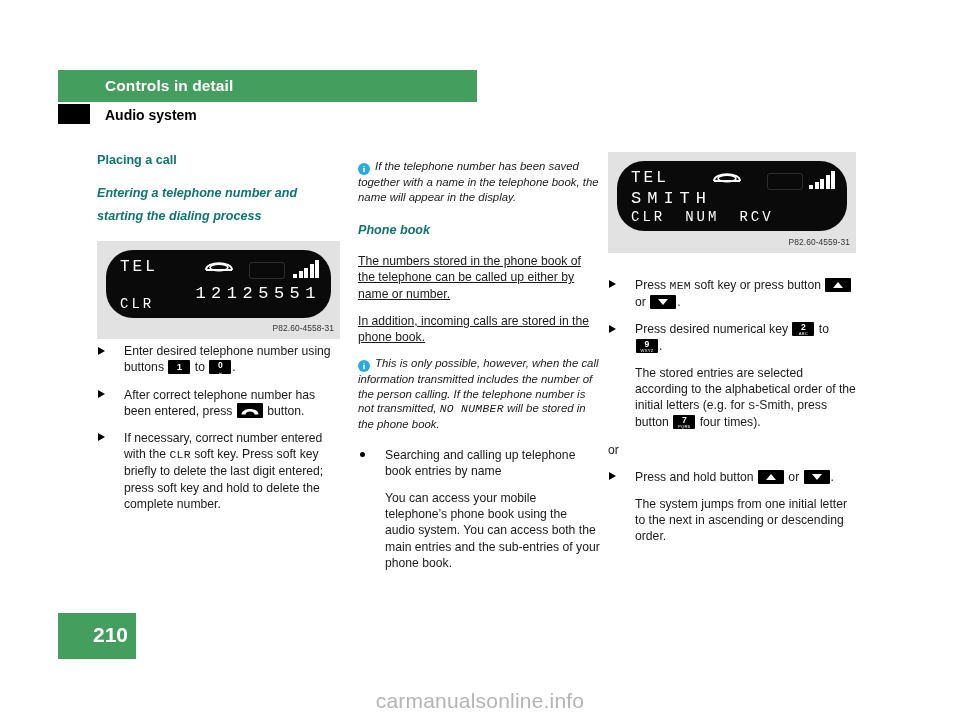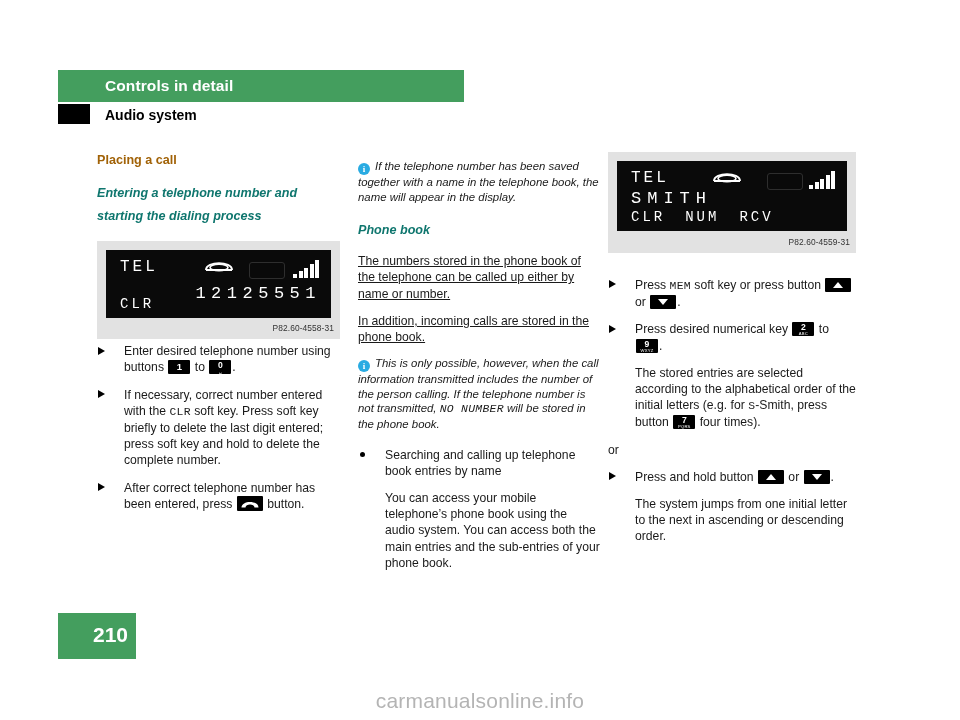--- a/index.html
+++ b/index.html
@@ -14,24 +14,23 @@
     overflow: hidden;
     font-family: "Liberation Sans", sans-serif;
     color: #000000;
   }
 
   
   #header-band {
     position: absolute;
     left: 58px;
     top: 70px;
-    width: 368px;
+    width: 419px;
     height: 32px;
     background: #449e5e;
-    padding-left: 38px;
   }
   #header-band .chapter-title {
     position: absolute;
     left: 47px;
     top: 7px;
     font-size: 15.5px;
     font-weight: bold;
     color: #ffffff;
     letter-spacing: 0.1px;
   }
@@ -93,21 +92,21 @@
   }
   #col-left  { left: 97px;  width: 243px; }
   #col-mid   { left: 358px; width: 242px; }
   #col-right { left: 608px; width: 248px; }
 
   
   .h-bold {
     font-weight: bold;
     font-size: 12.6px;
     margin: 0 0 14px 0;
-    color: #a16207;
+    color: #0f766e;
   }
   .h-bolditalic {
     font-weight: bold;
     font-style: italic;
     font-size: 12.6px;
     line-height: 23px;
     margin: 0 0 13px 0;
     color: #0f766e;
   }
   p.para {
@@ -264,20 +263,21 @@
     position: absolute;
     right: 6px;
     bottom: 3px;
     letter-spacing: 0.1px;
   }
   .lcd {
     background: #0a0a0a;
     position: relative;
     color: #ffffff;
     font-family: "Liberation Mono", "DejaVu Sans Mono", monospace;
+    border-radius: 27px;
   }
   .lcd .lcd-tel {
     position: absolute;
     left: 14px;
     top: 9px;
     font-size: 16px;
     letter-spacing: 3px;
   }
   .lcd .lcd-row2 {
     position: absolute;
@@ -361,24 +361,24 @@
       <div class="lcd-row2">12125551</div>
       <div class="lcd-row3">
         <span>CLR</span>
       </div>
     </div>
     <div class="fig-caption">P82.60-4558-31</div>
   </div>
 
   <div id="left-items">
       <div class="arrow-item"><span class="marker"></span>Enter desired telephone number using buttons <span class="keybtn simple"><span class="kdigit">1</span></span> to <span class="keybtn"><span class="kdigit">0</span><span class="kletters">␣</span></span>.</div>
-      <div class="arrow-item"><span class="marker"></span>If necessary, correct number entered with the <span class="mono">CLR</span> soft key. Press soft key briefly to delete the last digit entered; press soft key and hold to delete the complete number.</div>
       <div class="arrow-item"><span class="marker"></span>After correct telephone number has been entered, press <span class="keybtn phonekey"><svg width="20" height="11" viewBox="0 0 20 11">
             <path d="M1.5 9.5 C1.5 2, 18.5 2, 18.5 9.5 L14.5 9.5 C14.5 5.5, 5.5 5.5, 5.5 9.5 Z" fill="#fff"></path>
           </svg></span> button.</div>
+      <div class="arrow-item"><span class="marker"></span>If necessary, correct number entered with the <span class="mono">CLR</span> soft key. Press soft key briefly to delete the last digit entered; press soft key and hold to delete the complete number.</div>
     </div>
 </div>
 
 <div class="col" id="col-mid">
   <div class="note">
     <span class="info-icon">i</span><span>If the telephone number has been saved together with a name in the telephone book, the name will appear in the display.</span>
   </div>
 
   <div class="h-bolditalic" style="margin-bottom:11px;">Phone book</div>
 

